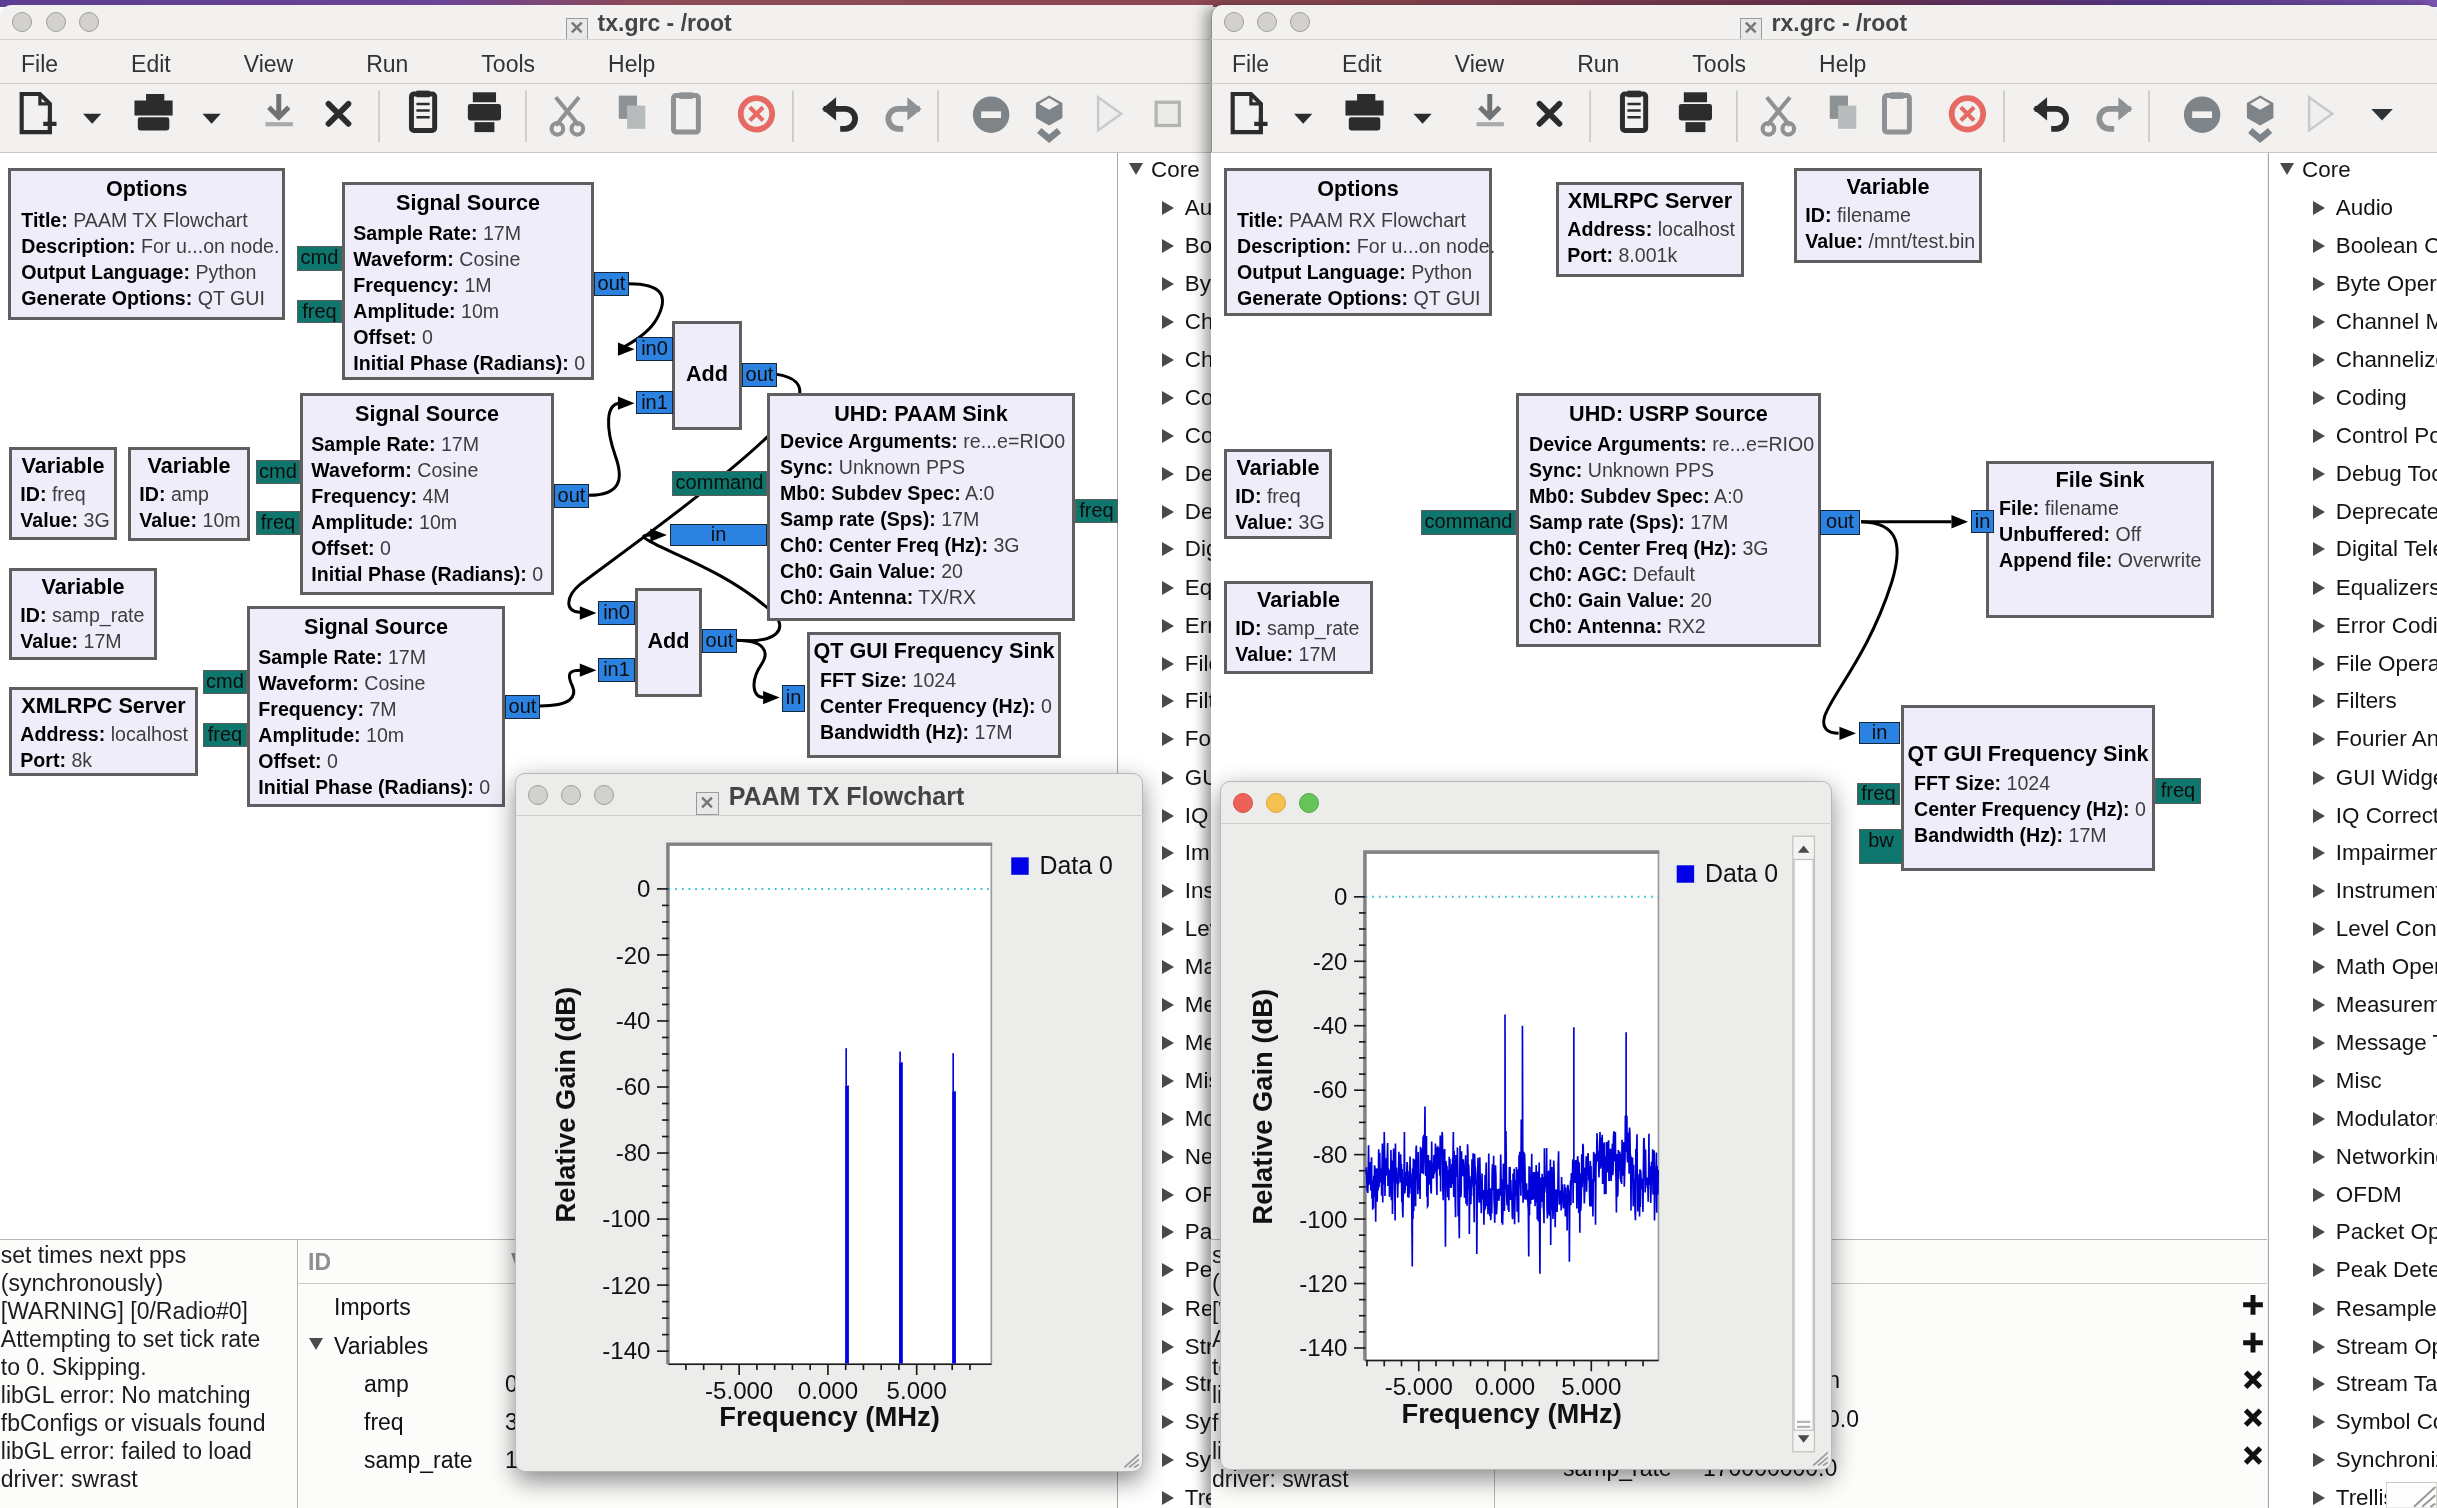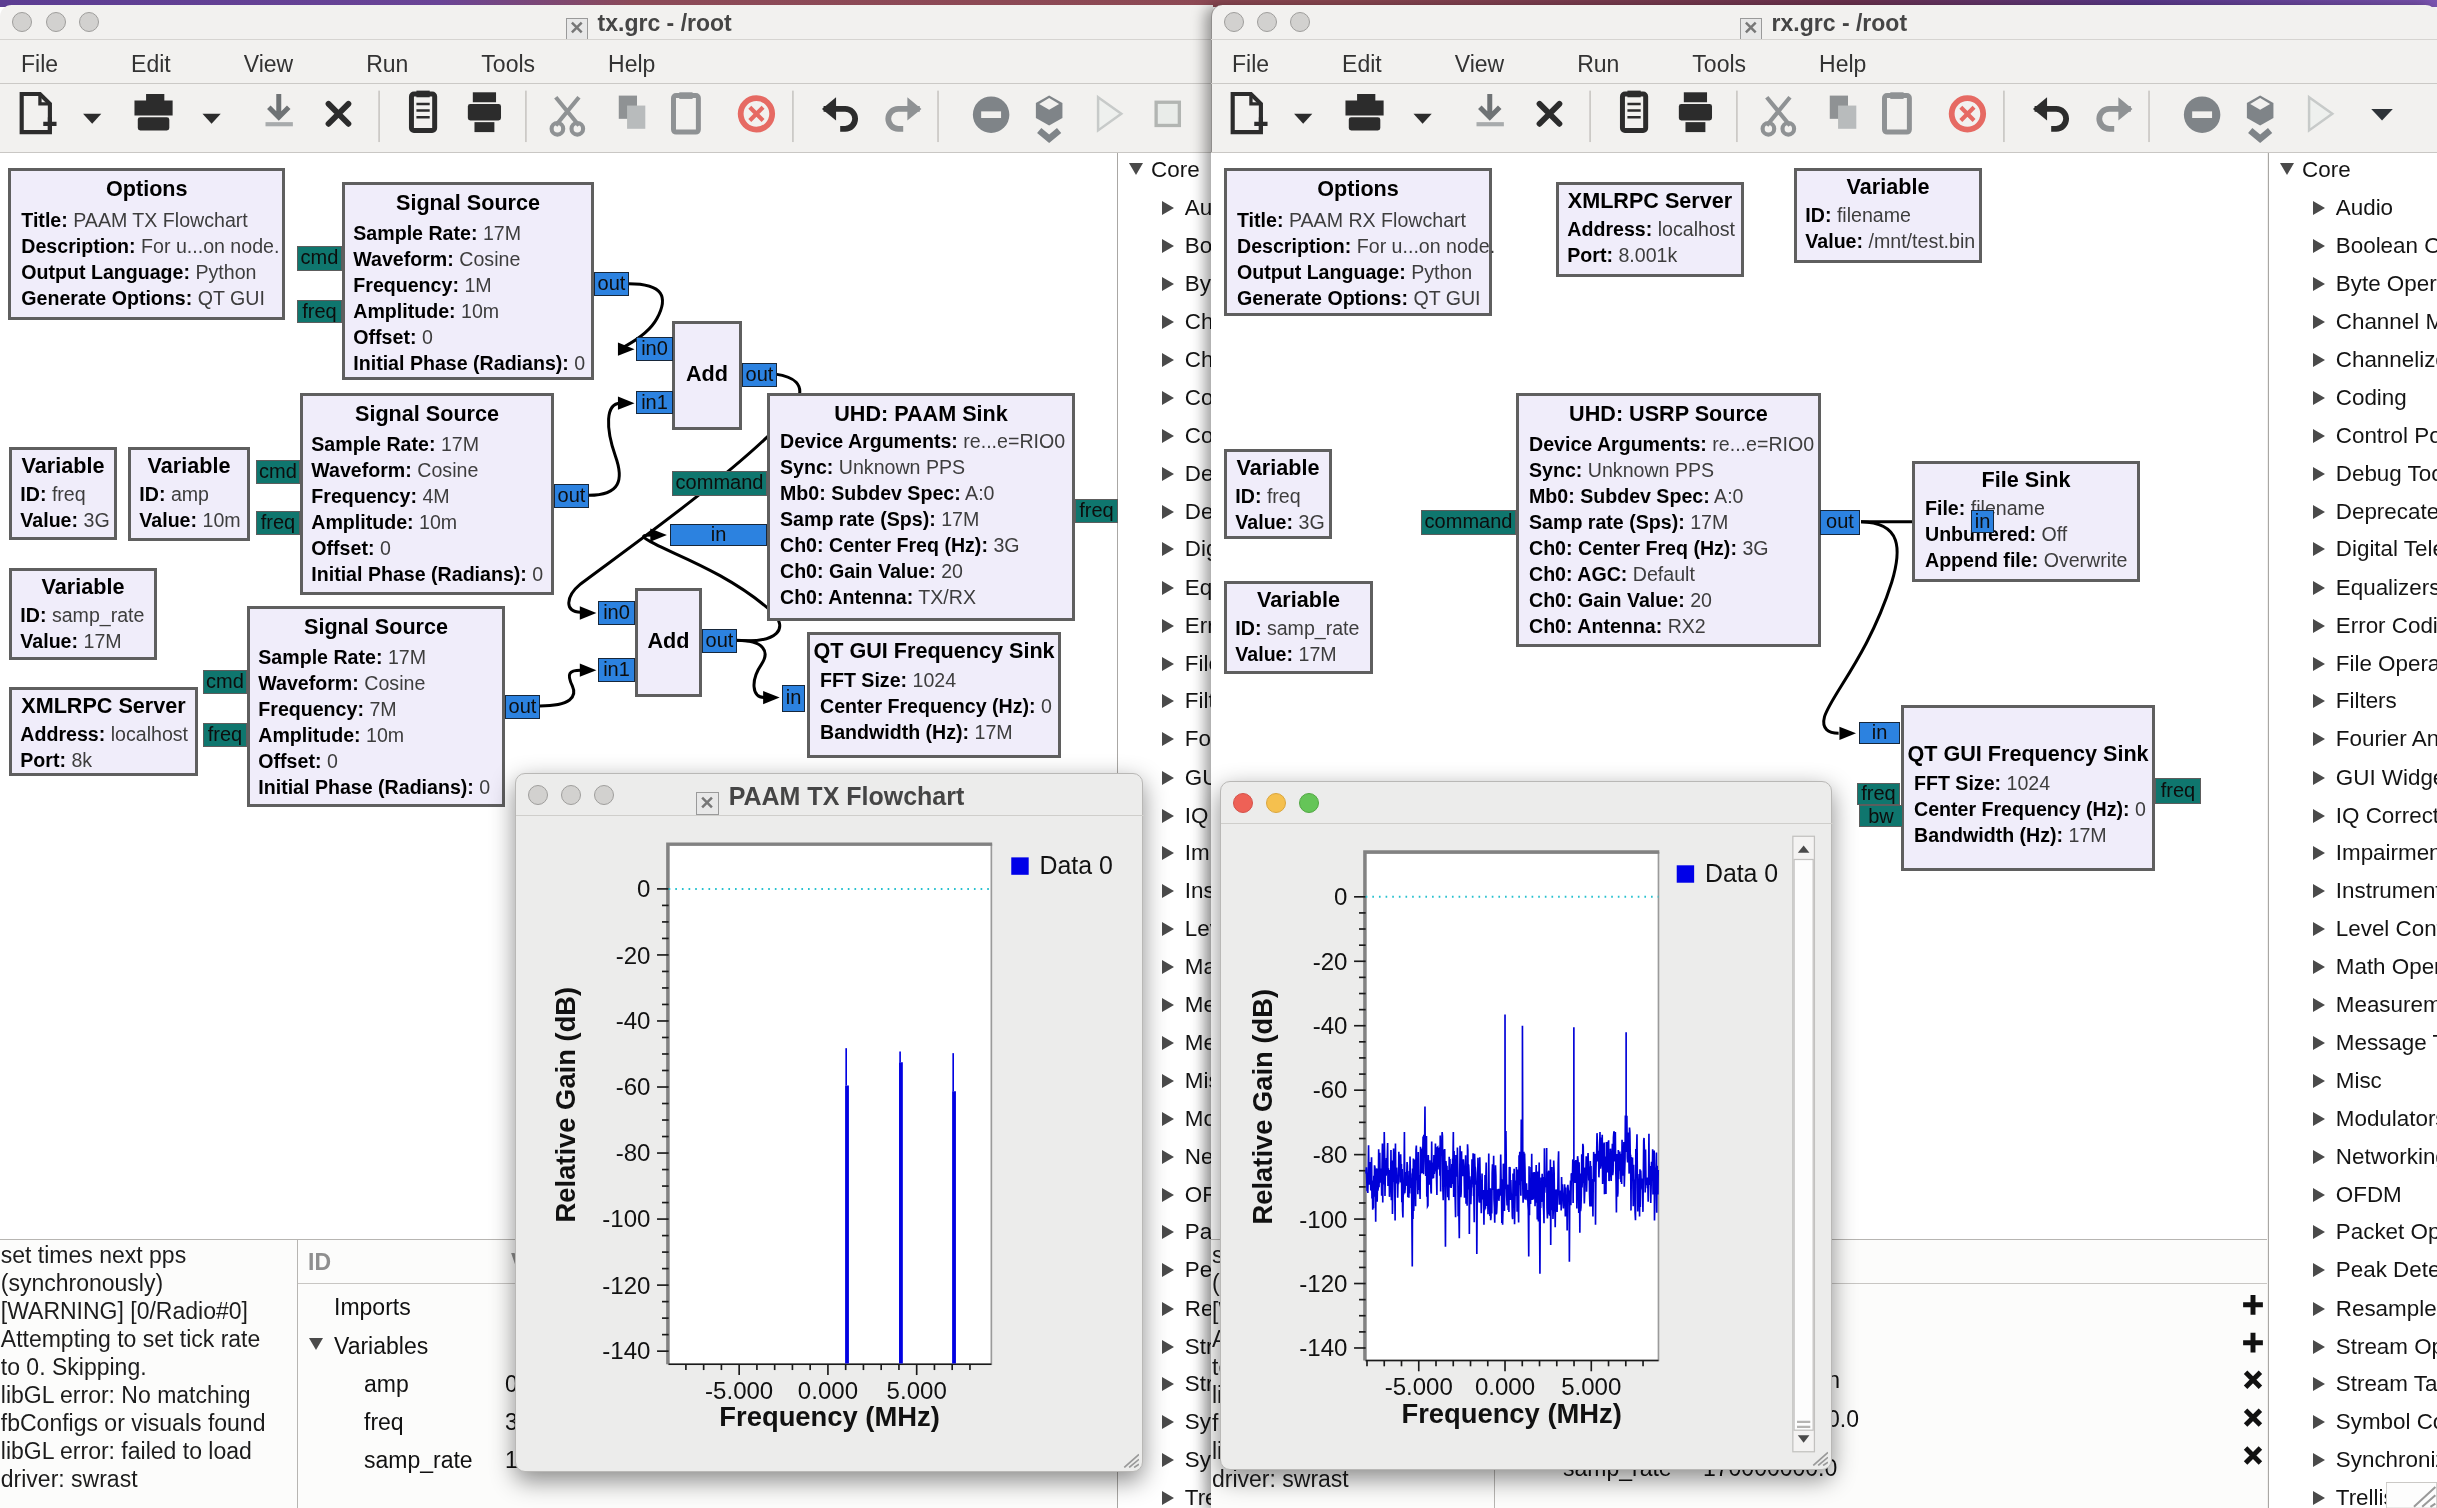--- a/index.html
+++ b/index.html
@@ -463,42 +463,42 @@
       <div><b>Device Arguments:</b> <i>re...e=RIO0</i></div>
       <div><b>Sync:</b> <i>Unknown PPS</i></div>
       <div><b>Mb0: Subdev Spec:</b> <i>A:0</i></div>
       <div><b>Samp rate (Sps):</b> <i>17M</i></div>
       <div><b>Ch0: Center Freq (Hz):</b> <i>3G</i></div>
       <div><b>Ch0: AGC:</b> <i>Default</i></div>
       <div><b>Ch0: Gain Value:</b> <i>20</i></div>
       <div><b>Ch0: Antenna:</b> <i>RX2</i></div>
     </div>
   </div>
-<div class="blk" style="left:1912px;top:461px;width:228px;height:121px">
+<div class="blk" style="left:1986px;top:461px;width:228px;height:157px">
     <div class="bt" style="margin-top:3.3px">File Sink</div>
     <div class="bp" style="margin:1.7px 5px 0 10px">
       <div><b>File:</b> <i>filename</i></div>
       <div><b>Unbuffered:</b> <i>Off</i></div>
       <div><b>Append file:</b> <i>Overwrite</i></div>
     </div>
   </div>
 <div class="blk" style="left:1901px;top:705px;width:254px;height:166px">
     <div class="bt" style="margin-top:33px">QT GUI Frequency Sink</div>
     <div class="bp" style="margin:2.5px 5px 0 10px">
       <div><b>FFT Size:</b> <i>1024</i></div>
       <div><b>Center Frequency (Hz):</b> <i>0</i></div>
       <div><b>Bandwidth (Hz):</b> <i>17M</i></div>
     </div>
   </div>
 <div class="pg" style="left:1421px;top:510px;width:95px;height:25px;line-height:21.6px;font-size:20px">command</div>
 <div class="pb" style="left:1820px;top:510px;width:40px;height:25px;line-height:21.6px;font-size:20px">out</div>
 <div class="pb" style="left:1971px;top:510px;width:23px;height:23px;line-height:20px;font-size:20px">in</div>
 <div class="pb" style="left:1859px;top:722px;width:41px;height:22.4px;line-height:19px;font-size:20px">in</div>
 <div class="pg" style="left:1857px;top:783px;width:43px;height:22.4px;line-height:19px;font-size:20px">freq</div>
-<div class="pg" style="left:1859px;top:805px;width:44px;height:22px;line-height:21.6px;font-size:20px">bw</div>
+<div class="pg" style="left:1859px;top:829px;width:44px;height:35px;line-height:21.6px;font-size:20px">bw</div>
 <div class="pg" style="left:2155px;top:778px;width:46px;height:26px;line-height:22.4px;font-size:20px">freq</div>
 <div class="abs" style="left:2269px;top:153px;width:170px;height:1356px;overflow:hidden">
     <div class="tree" style="left:10.8px;top:4.1px;position:absolute"><span class="trid"></span>Core</div>
     <div class="tree" style="left:44px;top:42px;position:absolute"><span class="tri"></span>Audio</div>
     <div class="tree" style="left:44px;top:80px;position:absolute"><span class="tri"></span>Boolean Operators</div>
     <div class="tree" style="left:44px;top:118px;position:absolute"><span class="tri"></span>Byte Operators</div>
     <div class="tree" style="left:44px;top:156px;position:absolute"><span class="tri"></span>Channel Models</div>
     <div class="tree" style="left:44px;top:194px;position:absolute"><span class="tri"></span>Channelizers</div>
     <div class="tree" style="left:44px;top:232px;position:absolute"><span class="tri"></span>Coding</div>
     <div class="tree" style="left:44px;top:270px;position:absolute"><span class="tri"></span>Control Port</div>

